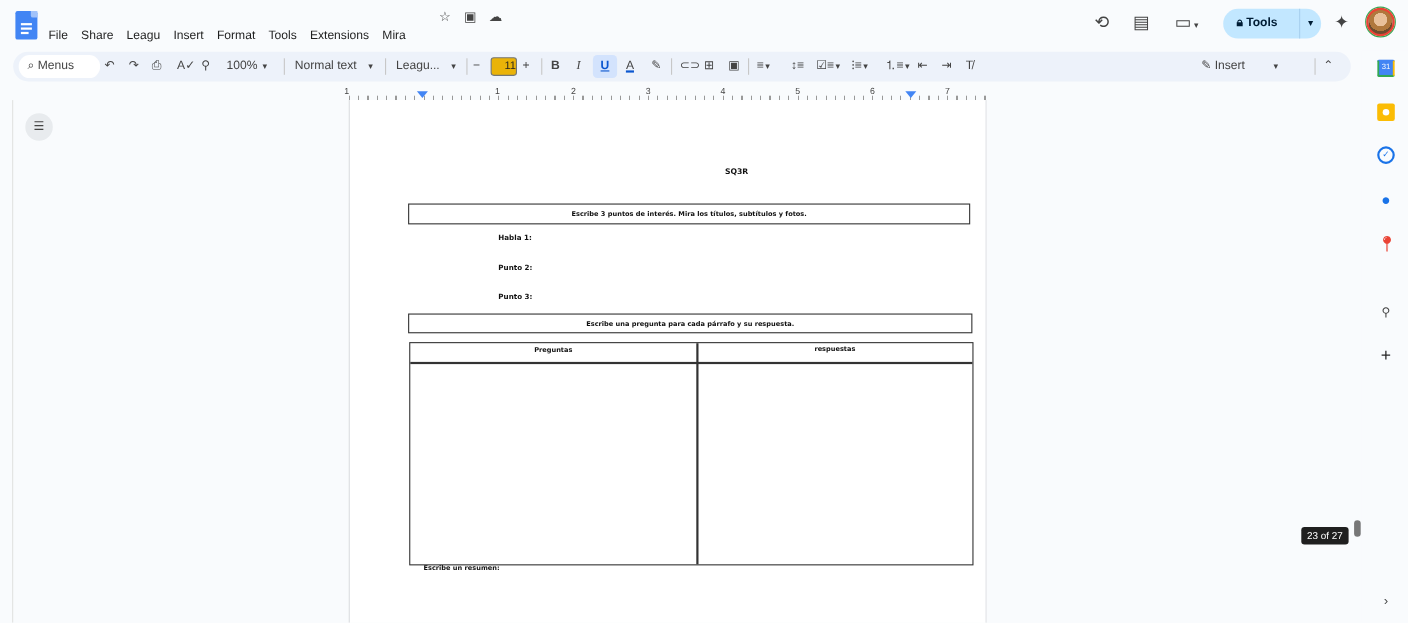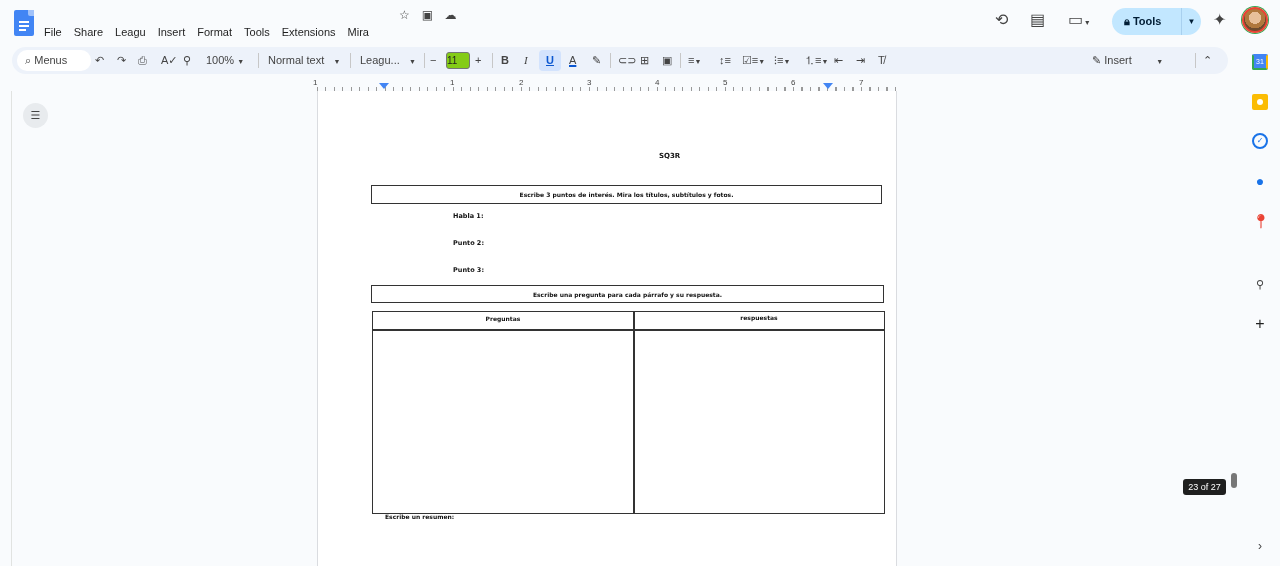--- a/index.html
+++ b/index.html
@@ -14,21 +14,21 @@
 .menubar{position:absolute;left:44px;top:26px;display:flex;gap:12px;font-size:11px;color:#1f1f1f}
 .rt-icons{position:absolute;top:10px;font-size:16px;color:#444}
 .share{position:absolute;left:1112px;top:8px;width:89px;height:27px;border-radius:14px;background:#c2e7ff;display:flex;align-items:center;font-size:11px;font-weight:bold;color:#001d35}
 .share .lbl{padding-left:12px;width:70px;border-right:1px solid #a8d0ef;height:27px;line-height:27px}
 .share .dd{flex:1;text-align:center;font-size:8px}
 .avatar{position:absolute;left:1242px;top:7px;width:26px;height:26px;border-radius:50%;background:radial-gradient(circle at 50% 40%,#e8c09a 0 35%,#b0783d 36% 60%,#6d4c2f 61%);border:2px solid #ea4335;box-shadow:0 0 0 1px #34a853}
 .toolbar{position:absolute;left:12px;top:47px;width:1216px;height:27px;background:#edf2fa;border-radius:14px}
 .tb{position:absolute;top:0;height:27px;line-height:27px;font-size:11px;color:#444}
 .search{position:absolute;left:5px;top:3px;width:74px;height:21px;background:#fff;border-radius:10px;font-size:11px;color:#444;line-height:21px;padding-left:8px}
 .sep{position:absolute;top:6px;width:1px;height:15px;background:#c7c7c7}
-.fsize{position:absolute;left:446px;top:52px;width:24px;height:17px;border:1px solid #747775;border-radius:3px;font-size:10px;text-align:left;line-height:15px;background:#84cc16}
+.fsize{position:absolute;left:446px;top:52px;width:24px;height:17px;border:1px solid #747775;border-radius:3px;font-size:10px;text-align:right;line-height:15px;background:#eab308}
 .uline-active{position:absolute;left:539px;top:50px;width:22px;height:21px;background:#d3e3fd;border-radius:4px}
 .ruler{position:absolute;left:317px;top:78px;width:580px;height:13px;font-size:8px;color:#444}
 .ruler .n{position:absolute;top:0}
 .ruler .ticks{position:absolute;left:0;top:9px;width:580px;height:4px;background:repeating-linear-gradient(90deg,#999 0 1px,transparent 1px 8.5px)}
 .tri{position:absolute;width:0;height:0;border-left:5px solid transparent;border-right:5px solid transparent;border-top:6px solid #4285f4;top:83px}
 .canvas-left{position:absolute;left:11px;top:91px;width:306px;height:475px;background:#f9fbfd;border-left:1px solid #e1e3e1}
 .outline-btn{position:absolute;left:23px;top:103px;width:25px;height:25px;border-radius:50%;background:#e8ebee;text-align:center;line-height:25px;font-size:11px;color:#444}
 .page{position:absolute;left:317px;top:91px;width:580px;height:475px;background:#fff;border-left:1px solid #dadce0;border-right:1px solid #dadce0}
 .canvas-right{position:absolute;left:897px;top:91px;width:333px;height:475px;background:#f9fbfd}
 .dt{position:absolute;font-family:"DejaVu Sans",sans-serif;font-size:6.5px;font-weight:bold;color:#111;white-space:nowrap}

